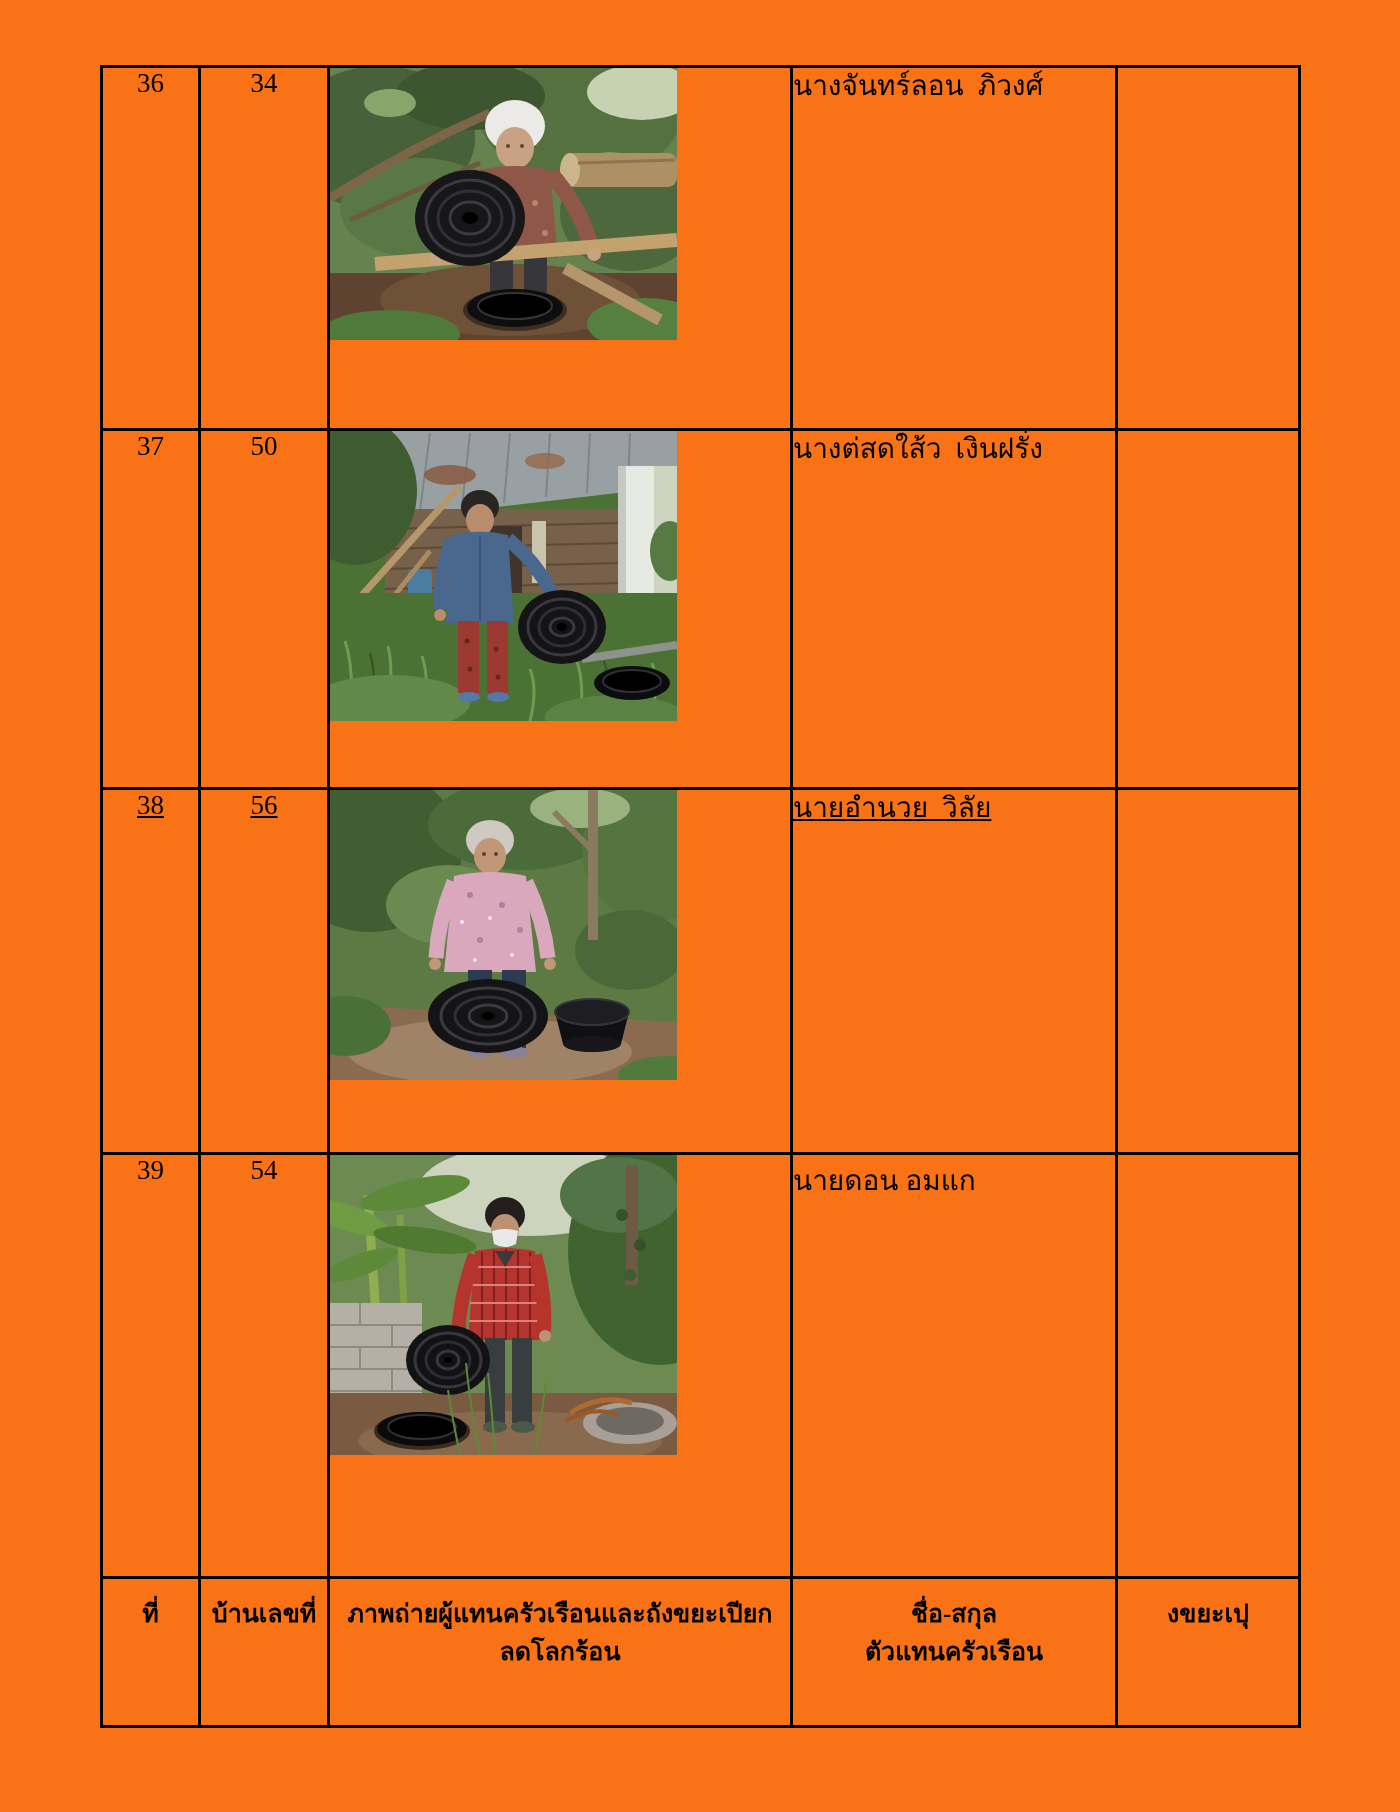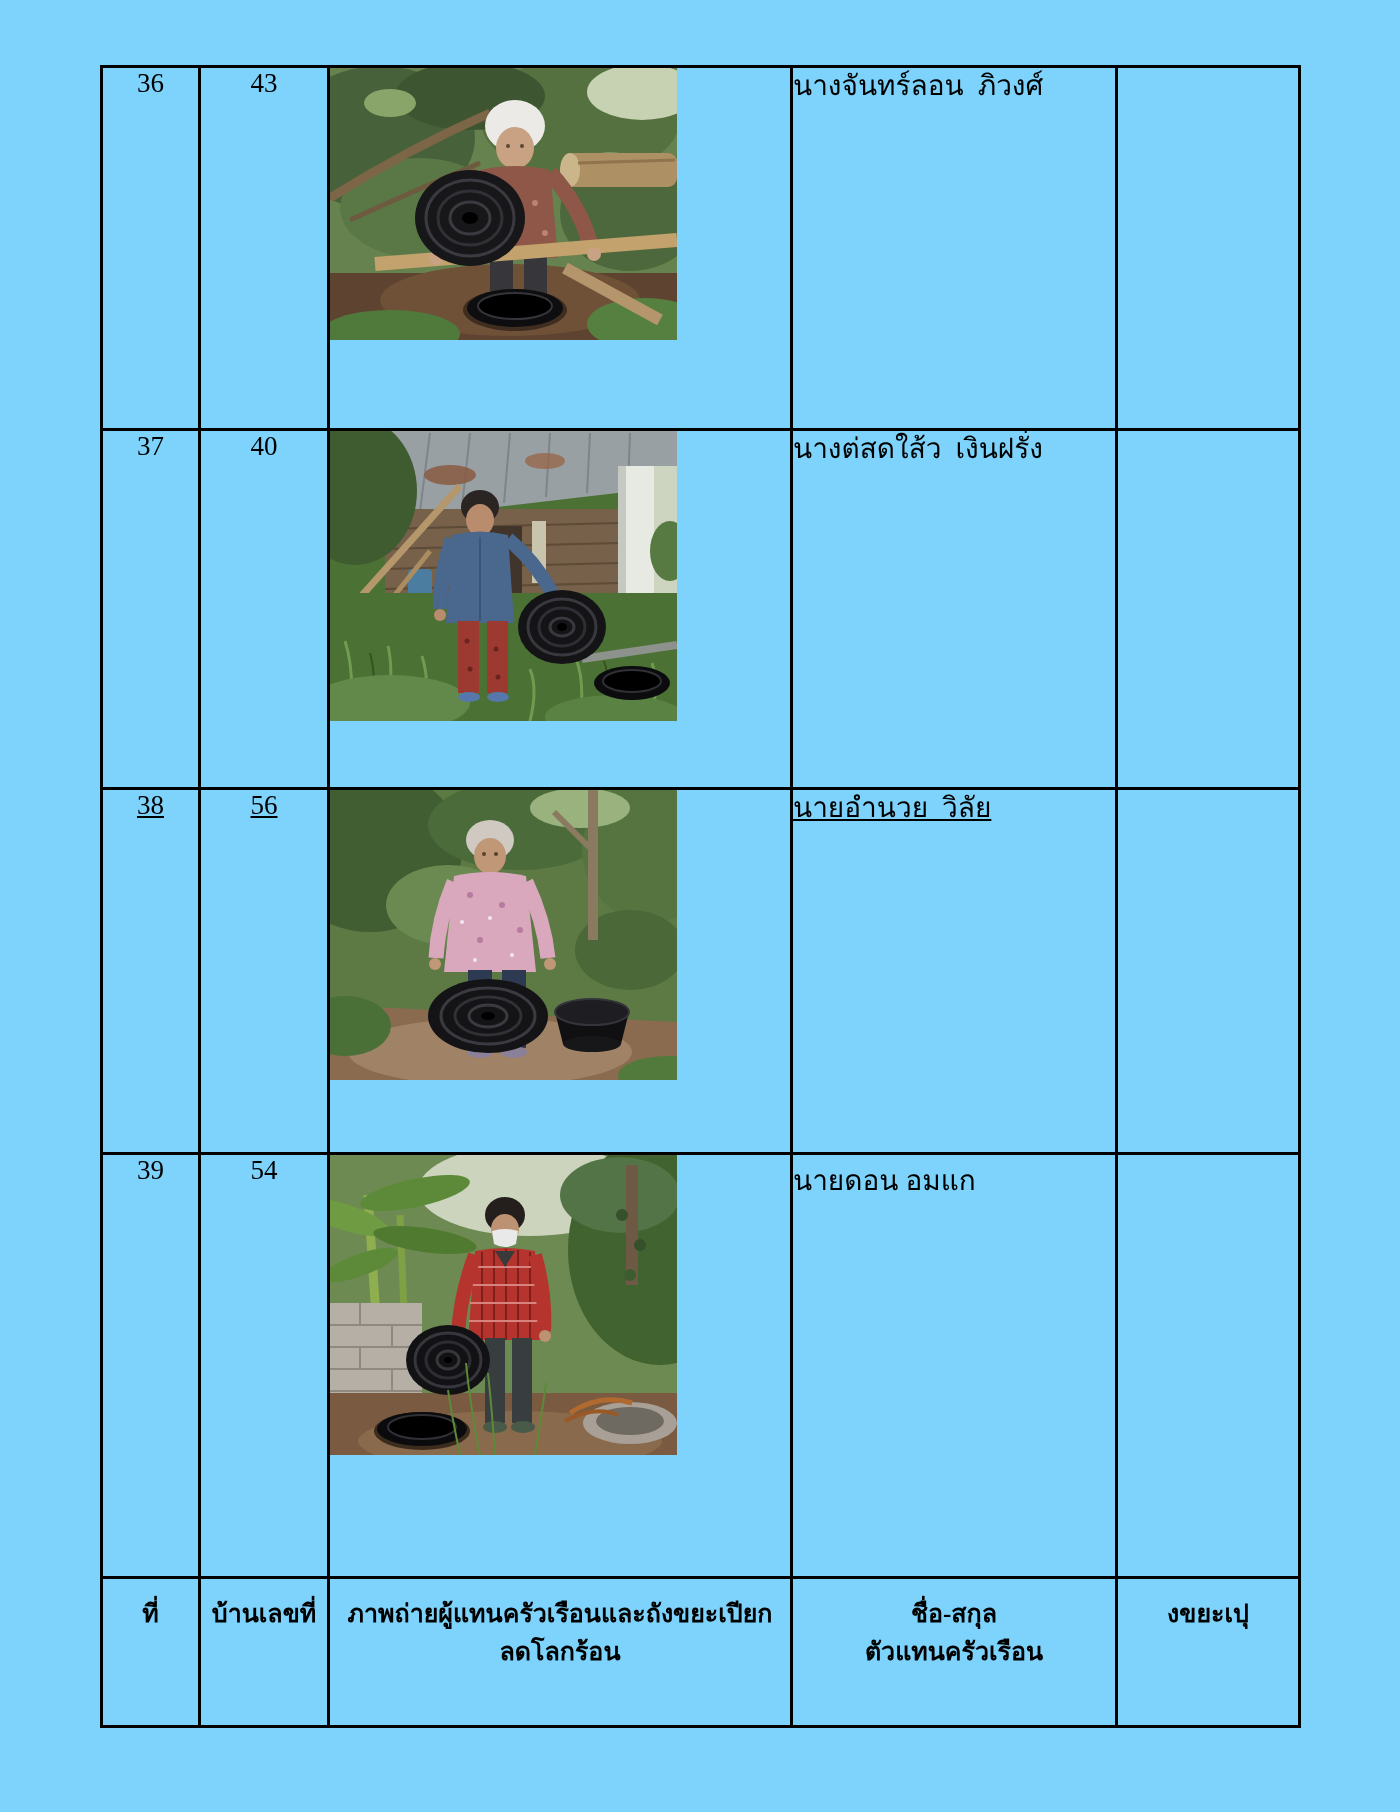--- a/index.html
+++ b/index.html
@@ -1,16 +1,16 @@
 <!DOCTYPE html>
 <html><head>
 <meta charset="utf-8">
 <style>
   html,body { margin:0; padding:0; background:#ffffff; }
-  .page { position:relative; width:1400px; height:1812px; background:#7dd3fc; overflow:hidden;
+  .page { position:relative; width:1400px; height:1812px; background:#f97316; overflow:hidden;
           font-family:"Liberation Serif", serif; color:#000; }
   table.doc-table { position:absolute; left:100px; top:65px; border-collapse:collapse; table-layout:fixed; }
   table.doc-table td { border:3px solid #000; vertical-align:top; padding:0; }
   col.c1{width:98px;} col.c2{width:129px;} col.c3{width:463px;} col.c4{width:325px;} col.c5{width:183px;}
   tr.row-36 td{height:360px;} tr.row-37 td{height:356px;} tr.row-38 td{height:362px;text-decoration:underline;}
   tr.row-39 td{height:413px;} tr.footer-row td{height:130px;}
   td.c-no, td.c-house { text-align:center; font-size:27px; padding-top:38px; }
   td.c-name { font-size:28px; padding:22px 10px 0 16px; white-space:pre-wrap; line-height:36px;margin-left:45px; }
   tr.row-39 td.c-name { padding-top:8px; }
   td.c-photo { padding:26px 0 0 6px; }
@@ -27,21 +27,21 @@
         <col class="c1">
         <col class="c2">
         <col class="c3">
         <col class="c4">
         <col class="c5">
       </colgroup>
     <tbody>
 
       <tr class="row-36">
         <td class="c-no">36</td>
-        <td class="c-house">43</td>
+        <td class="c-house">34</td>
         <td class="c-photo">
           <div class="photo" aria-label="elderly woman with white hair in reddish-brown blouse holding black ridged bin lid and wooden pole in green garden, black wet-waste bucket buried in dirt below">
             <svg width="347" height="272" viewBox="0 0 347 272">
               <rect width="347" height="272" fill="#66824e"></rect>
               <ellipse cx="50" cy="70" rx="95" ry="72" fill="#47613a"></ellipse>
               <ellipse cx="250" cy="50" rx="100" ry="60" fill="#54713f"></ellipse>
               <ellipse cx="312" cy="24" rx="55" ry="28" fill="#c7d2b2"></ellipse>
               <ellipse cx="140" cy="28" rx="75" ry="34" fill="#3d5531"></ellipse>
               <ellipse cx="90" cy="140" rx="80" ry="50" fill="#5a7846"></ellipse>
               <ellipse cx="300" cy="145" rx="70" ry="58" fill="#4c683c"></ellipse>
@@ -93,21 +93,21 @@
               </g>
             </svg>
           </div>
         </td>
         <td class="c-name">นางจันทร์ลอน  ภิวงศ์</td>
         <td class="c-remark"></td>
       </tr>
 
       <tr class="row-37">
         <td class="c-no">37</td>
-        <td class="c-house">40</td>
+        <td class="c-house">50</td>
         <td class="c-photo">
           <div class="photo" aria-label="woman in blue denim shirt and red patterned trousers standing in weeds before old wooden house with corrugated roof and white column, holding black bin lid, buried bucket at right">
             <svg width="347" height="290" viewBox="0 0 347 290">
               <rect width="347" height="290" fill="#4c7134"></rect>
               <polygon points="30,0 347,0 347,55 30,92" fill="#99a0a4"></polygon>
               <g stroke="#7e8589" stroke-width="2">
                 <line x1="60" y1="4" x2="48" y2="86"></line>
                   <line x1="100" y1="2" x2="90" y2="80"></line>
                 <line x1="140" y1="2" x2="132" y2="76"></line>
                   <line x1="180" y1="2" x2="174" y2="72"></line>

